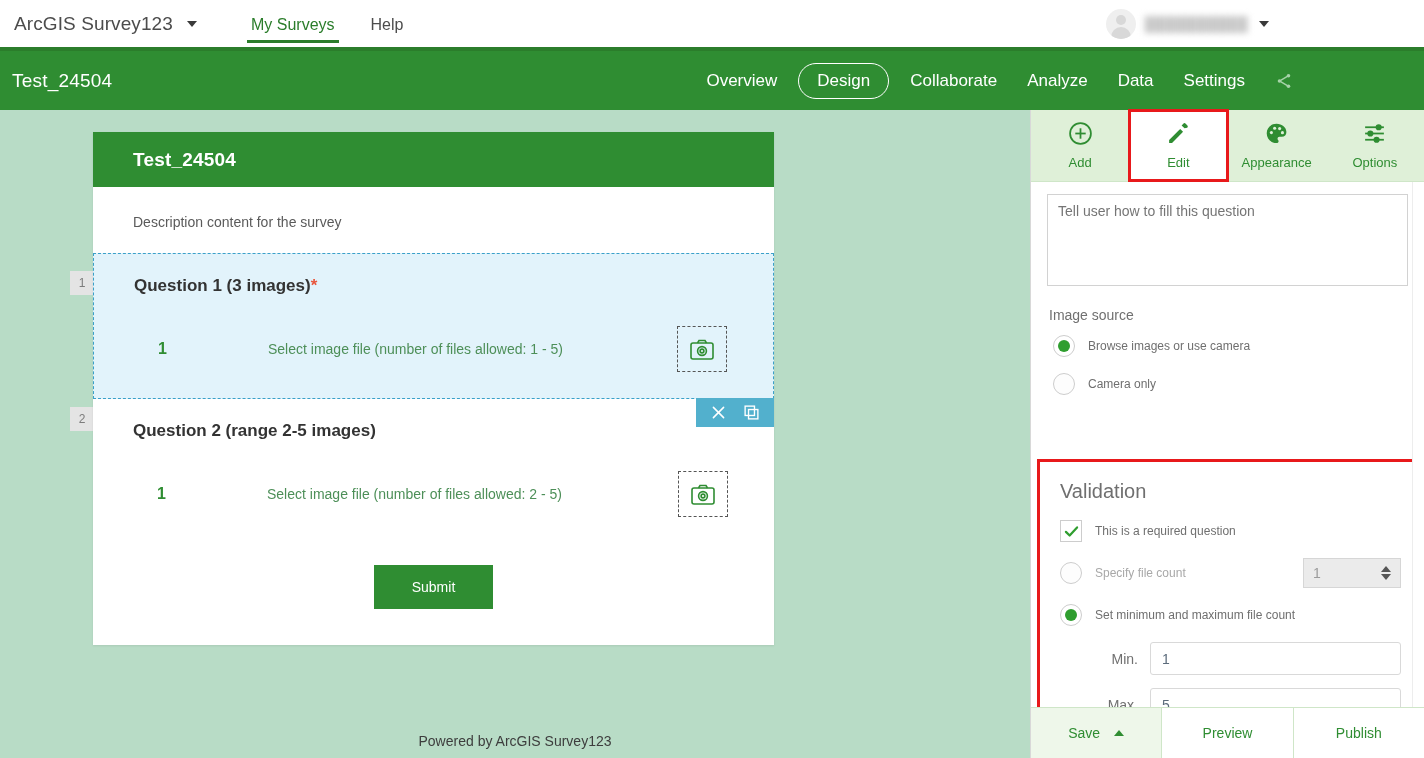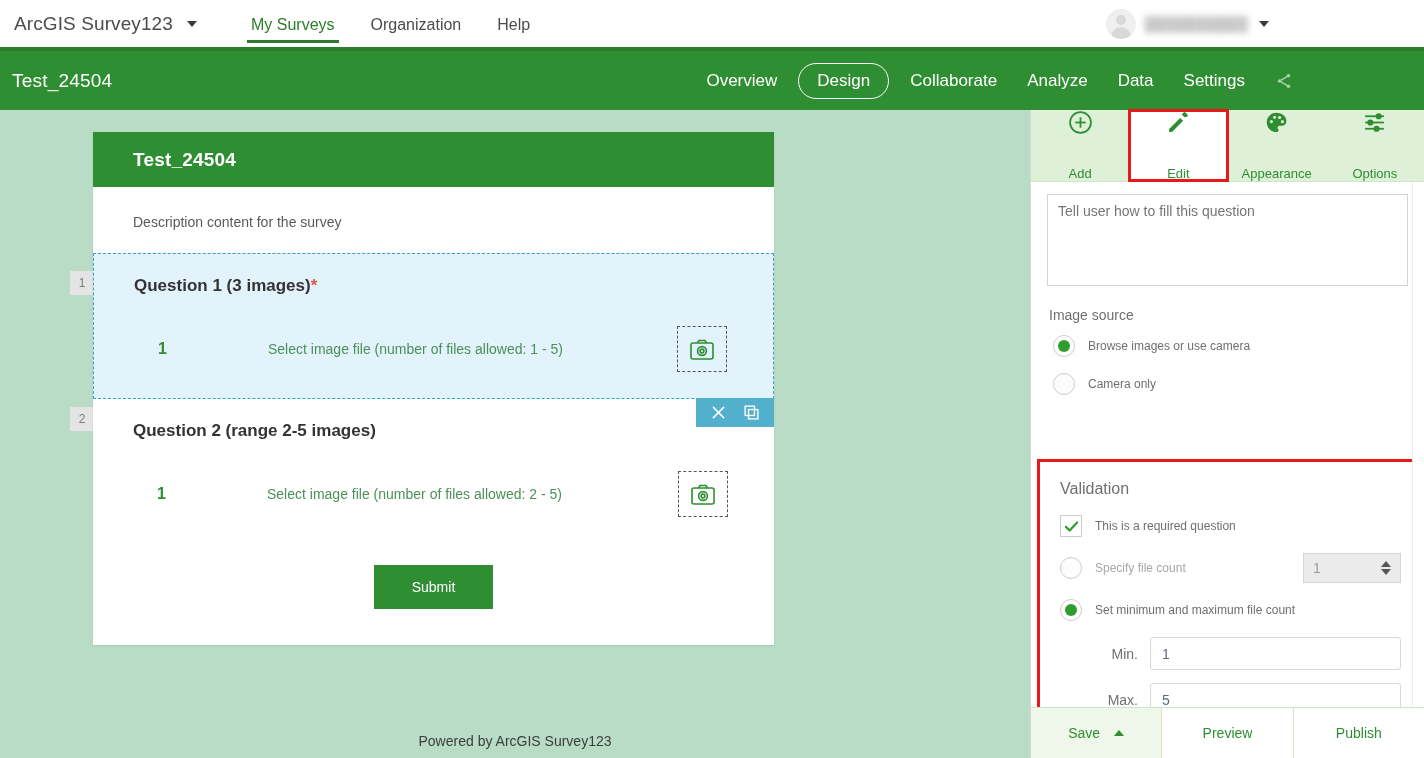--- a/index.html
+++ b/index.html
@@ -274,21 +274,21 @@
     height: 72px;
     background: #dff0d8;
     display: flex;
     border-bottom: 1px solid #cfe6c8;
   }
   .tab {
     flex: 1;
     display: flex;
     flex-direction: column;
     align-items: center;
-    justify-content: space-between;
+    justify-content: center;
     gap: 5px;
     cursor: pointer;
     position: relative;
   }
   .tab-label { font-size: 13px; color: #2f8d32; }
   .tab.active {
     background: #ffffff;
     outline: 3px solid #e8191b;
     outline-offset: -2px;
     z-index: 3;
@@ -345,21 +345,21 @@
   .validation-box {
     position: absolute;
     left: 6px; right: 6px;
     top: 277px;
     height: 310px;
     border: 3px solid #e8191b;
     background: #ffffff;
     padding: 14px 14px 0 14px;
   }
   .validation-title {
-    font-size: 16px;
+    font-size: 20px;
     color: #6f6f6f;
     margin: 4px 0 17px 6px;
   }
   .checkbox {
     width: 22px; height: 22px;
     border: 1px solid #cdcdcd;
     background: #ffffff;
     flex: none;
     display: flex;
     align-items: center;
@@ -445,21 +445,20 @@
 </head>
 <body>
 
 <div class="topbar">
   <div class="brand-wrap">
     <span class="brand">ArcGIS Survey123</span>
     <span class="brand-caret"></span>
   </div>
   <div class="topnav">
     <div class="topnav-item active">My Surveys</div>
-    <div class="topnav-item">Organization</div>
     <div class="topnav-item">Help</div>
   </div>
   <div class="user-area">
     <div class="avatar"></div>
     <span class="username">██████████</span>
     <span class="user-caret"></span>
   </div>
 </div>
 
 <div class="greenbar">

